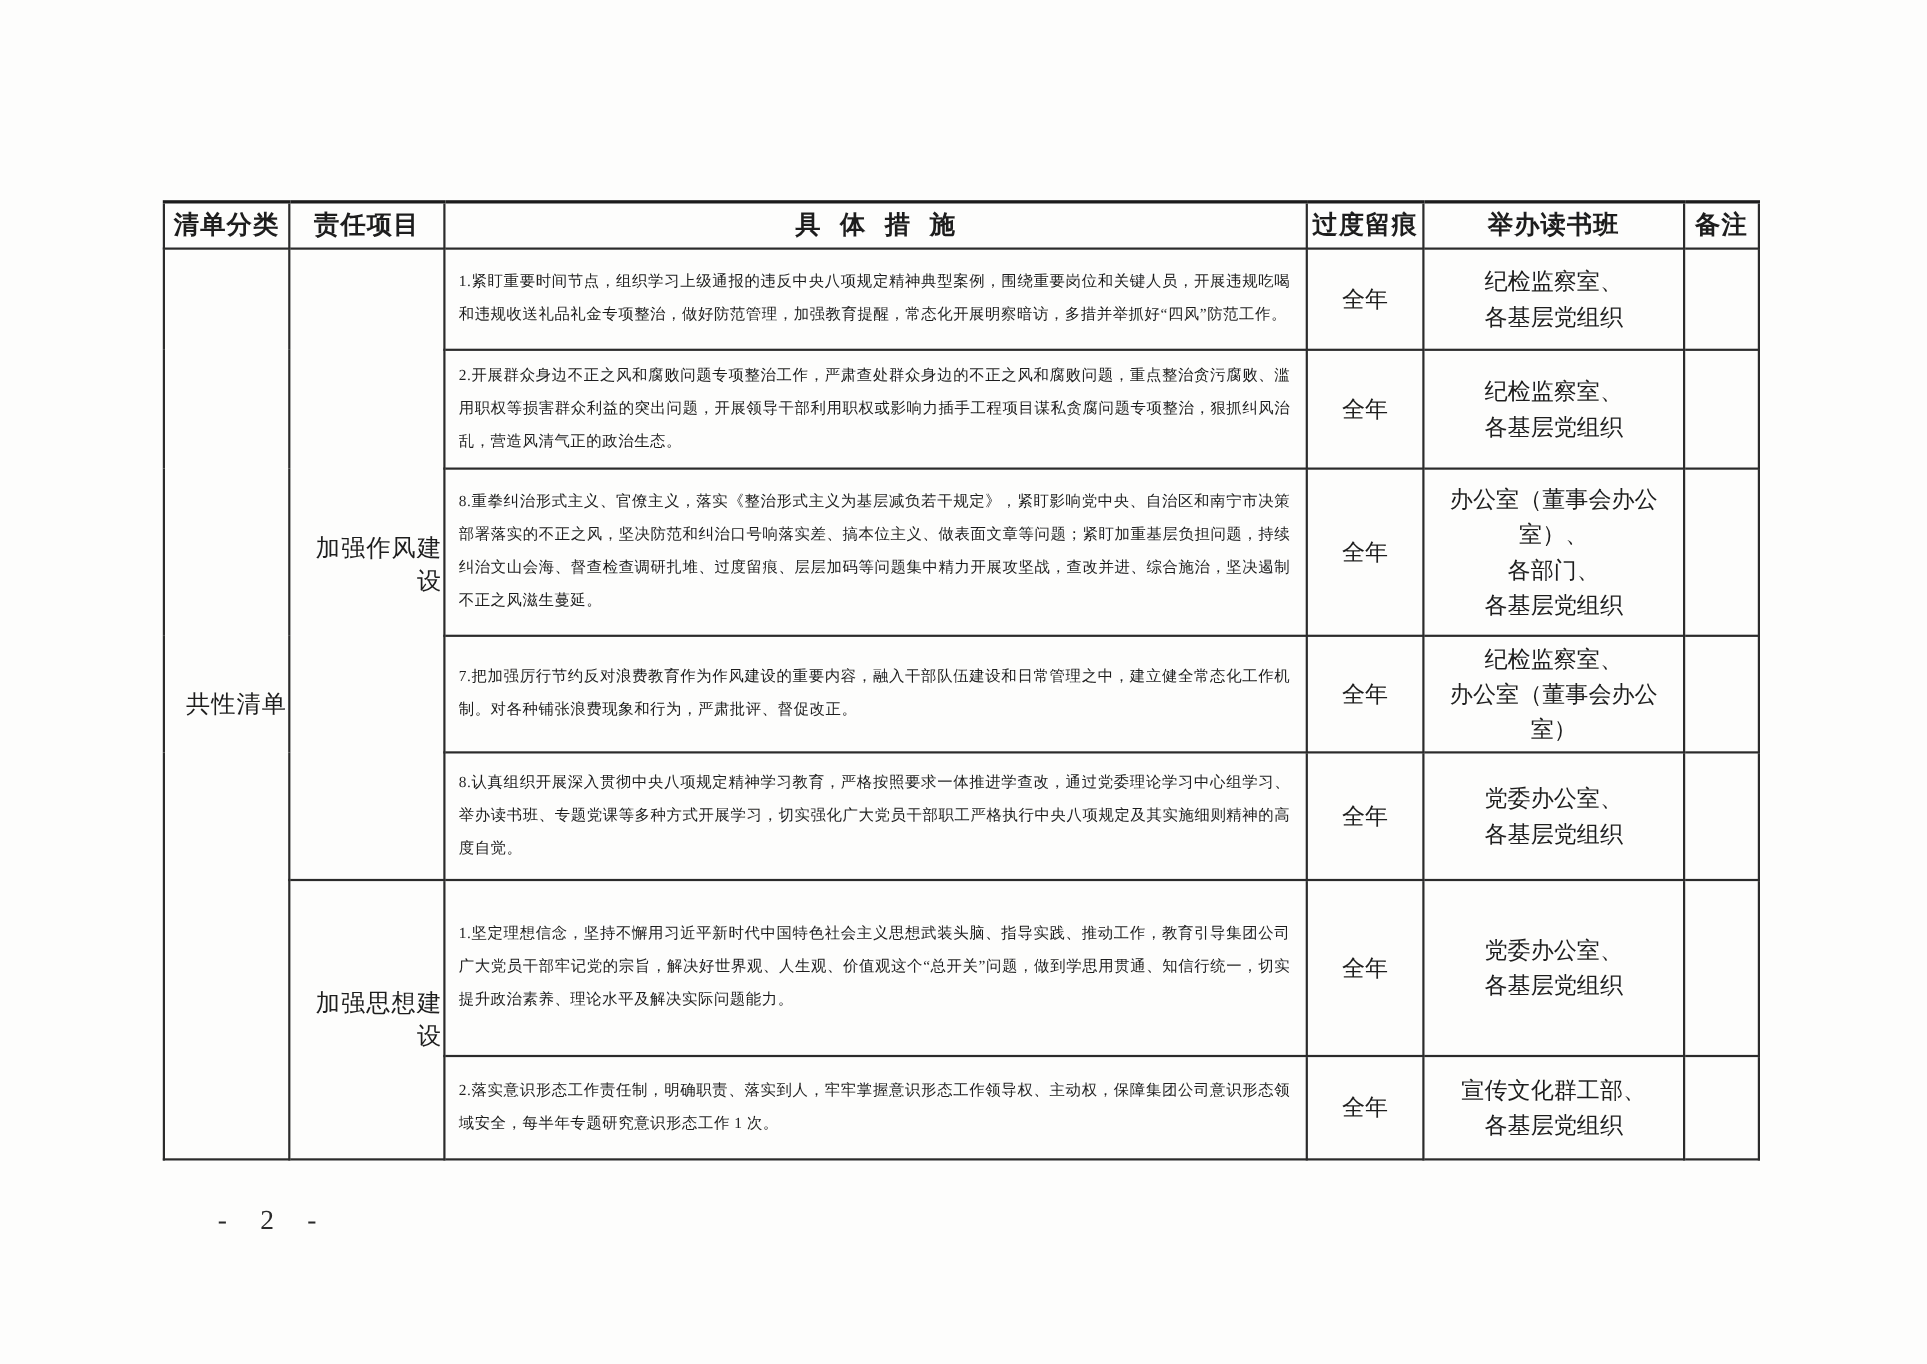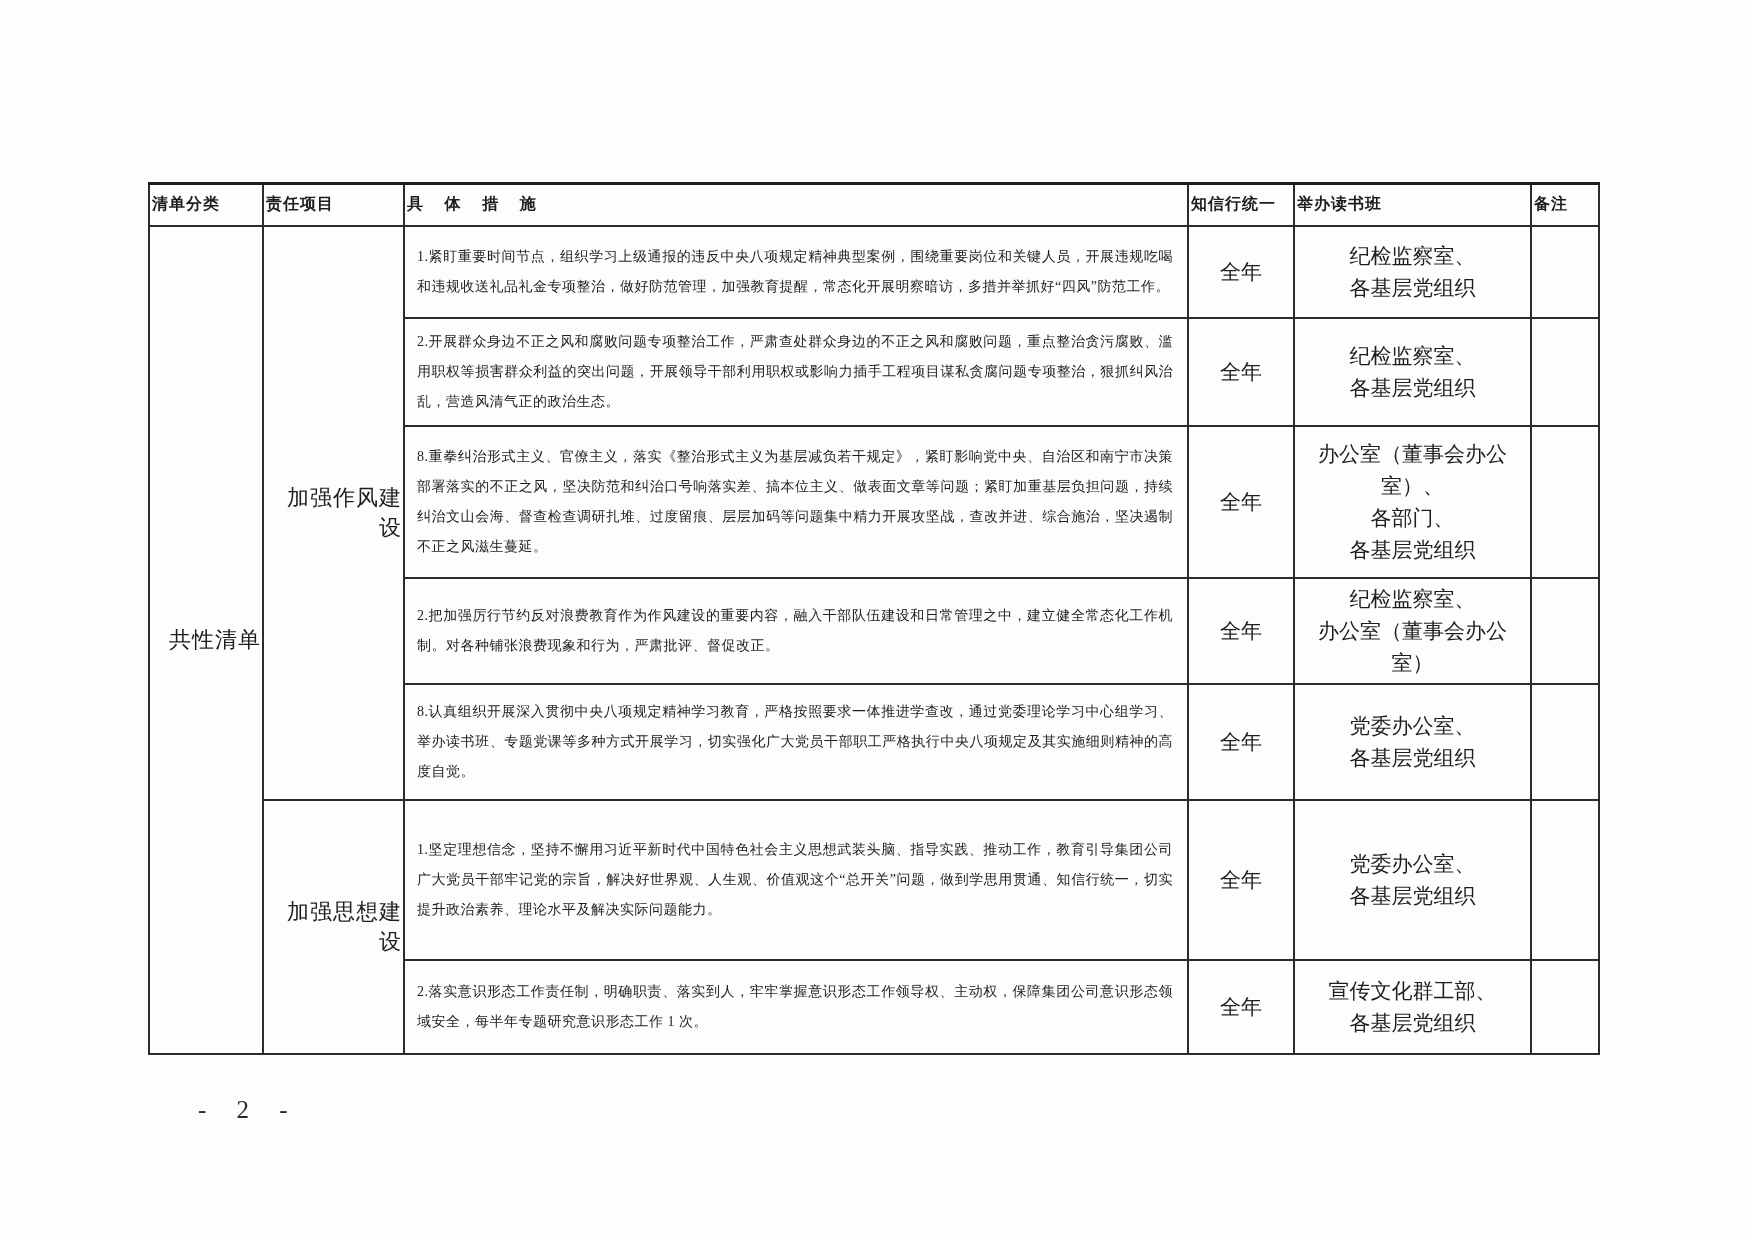--- a/index.html
+++ b/index.html
@@ -15,24 +15,23 @@
     border-collapse:collapse;table-layout:fixed;
     background:#fdfdfc;
   }
   .doc-table td,.doc-table th{
     border:2px solid #2b2b2b;
     vertical-align:middle;
     overflow:hidden;
   }
   .doc-table tr.header th{
     border-top:3px solid #1c1c1c;
-    font-size:16px;font-weight:bold;
-    text-align:left;padding:4px 2px;
+    font-size:23px;font-weight:bold;
+    text-align:center;padding:4px 2px;
     letter-spacing:1px;
-    font-family:Liberation Mono, monospace;
   }
   th.h-measures{word-spacing:10px;letter-spacing:2px;}
   .cell-center{
     text-align:center;font-size:21px;line-height:32px;
     white-space:pre-line;padding:4px 6px;
   }
   .cell-measure{
     font-size:14px;line-height:30px;
     text-align:justify;text-justify:inter-ideograph;
     padding:6px 14px 6px 12px;
@@ -57,21 +56,21 @@
     <col style="width:784px">
     <col style="width:106px">
     <col style="width:237px">
     <col style="width:68px">
   </colgroup>
   <tbody>
       <tr class="header" style="height:42px">
     <th>清单分类</th>
     <th>责任项目</th>
     <th class="h-measures">具 体 措 施</th>
-    <th>知信行统一</th>
+    <th>过度留痕</th>
     <th>举办读书班</th>
     <th>备注</th>
   </tr>
 
   <tr style="height:92px">
     <td class="cell-category" rowspan="7">共性清单</td>
     <td class="cell-project" rowspan="5">加强作风建设</td>
     <td class="cell-measure">1.紧盯重要时间节点，组织学习上级通报的违反中央八项规定精神典型案例，围绕重要岗位和关键人员，开展违规吃喝和违规收送礼品礼金专项整治，做好防范管理，加强教育提醒，常态化开展明察暗访，多措并举抓好“四风”防范工作。</td>
     <td class="cell-center">全年</td>
     <td class="cell-center">纪检监察室、
@@ -90,21 +89,21 @@
   <tr style="height:152px">
     <td class="cell-measure">8.重拳纠治形式主义、官僚主义，落实《整治形式主义为基层减负若干规定》，紧盯影响党中央、自治区和南宁市决策部署落实的不正之风，坚决防范和纠治口号响落实差、搞本位主义、做表面文章等问题；紧盯加重基层负担问题，持续纠治文山会海、督查检查调研扎堆、过度留痕、层层加码等问题集中精力开展攻坚战，查改并进、综合施治，坚决遏制不正之风滋生蔓延。</td>
     <td class="cell-center">全年</td>
     <td class="cell-center">办公室（董事会办公室）、
 各部门、
 各基层党组织</td>
     <td class="cell-center"></td>
   </tr>
 
   <tr style="height:103px">
-    <td class="cell-measure">2.把加强厉行节约反对浪费教育作为作风建设的重要内容，融入干部队伍建设和日常管理之中，建立健全常态化工作机制。对各种铺张浪费现象和行为，严肃批评、督促改正。</td>
+    <td class="cell-measure">7.把加强厉行节约反对浪费教育作为作风建设的重要内容，融入干部队伍建设和日常管理之中，建立健全常态化工作机制。对各种铺张浪费现象和行为，严肃批评、督促改正。</td>
     <td class="cell-center">全年</td>
     <td class="cell-center">纪检监察室、
 办公室（董事会办公室）</td>
     <td class="cell-center"></td>
   </tr>
 
   <tr style="height:116px">
     <td class="cell-measure">8.认真组织开展深入贯彻中央八项规定精神学习教育，严格按照要求一体推进学查改，通过党委理论学习中心组学习、举办读书班、专题党课等多种方式开展学习，切实强化广大党员干部职工严格执行中央八项规定及其实施细则精神的高度自觉。</td>
     <td class="cell-center">全年</td>
     <td class="cell-center">党委办公室、

